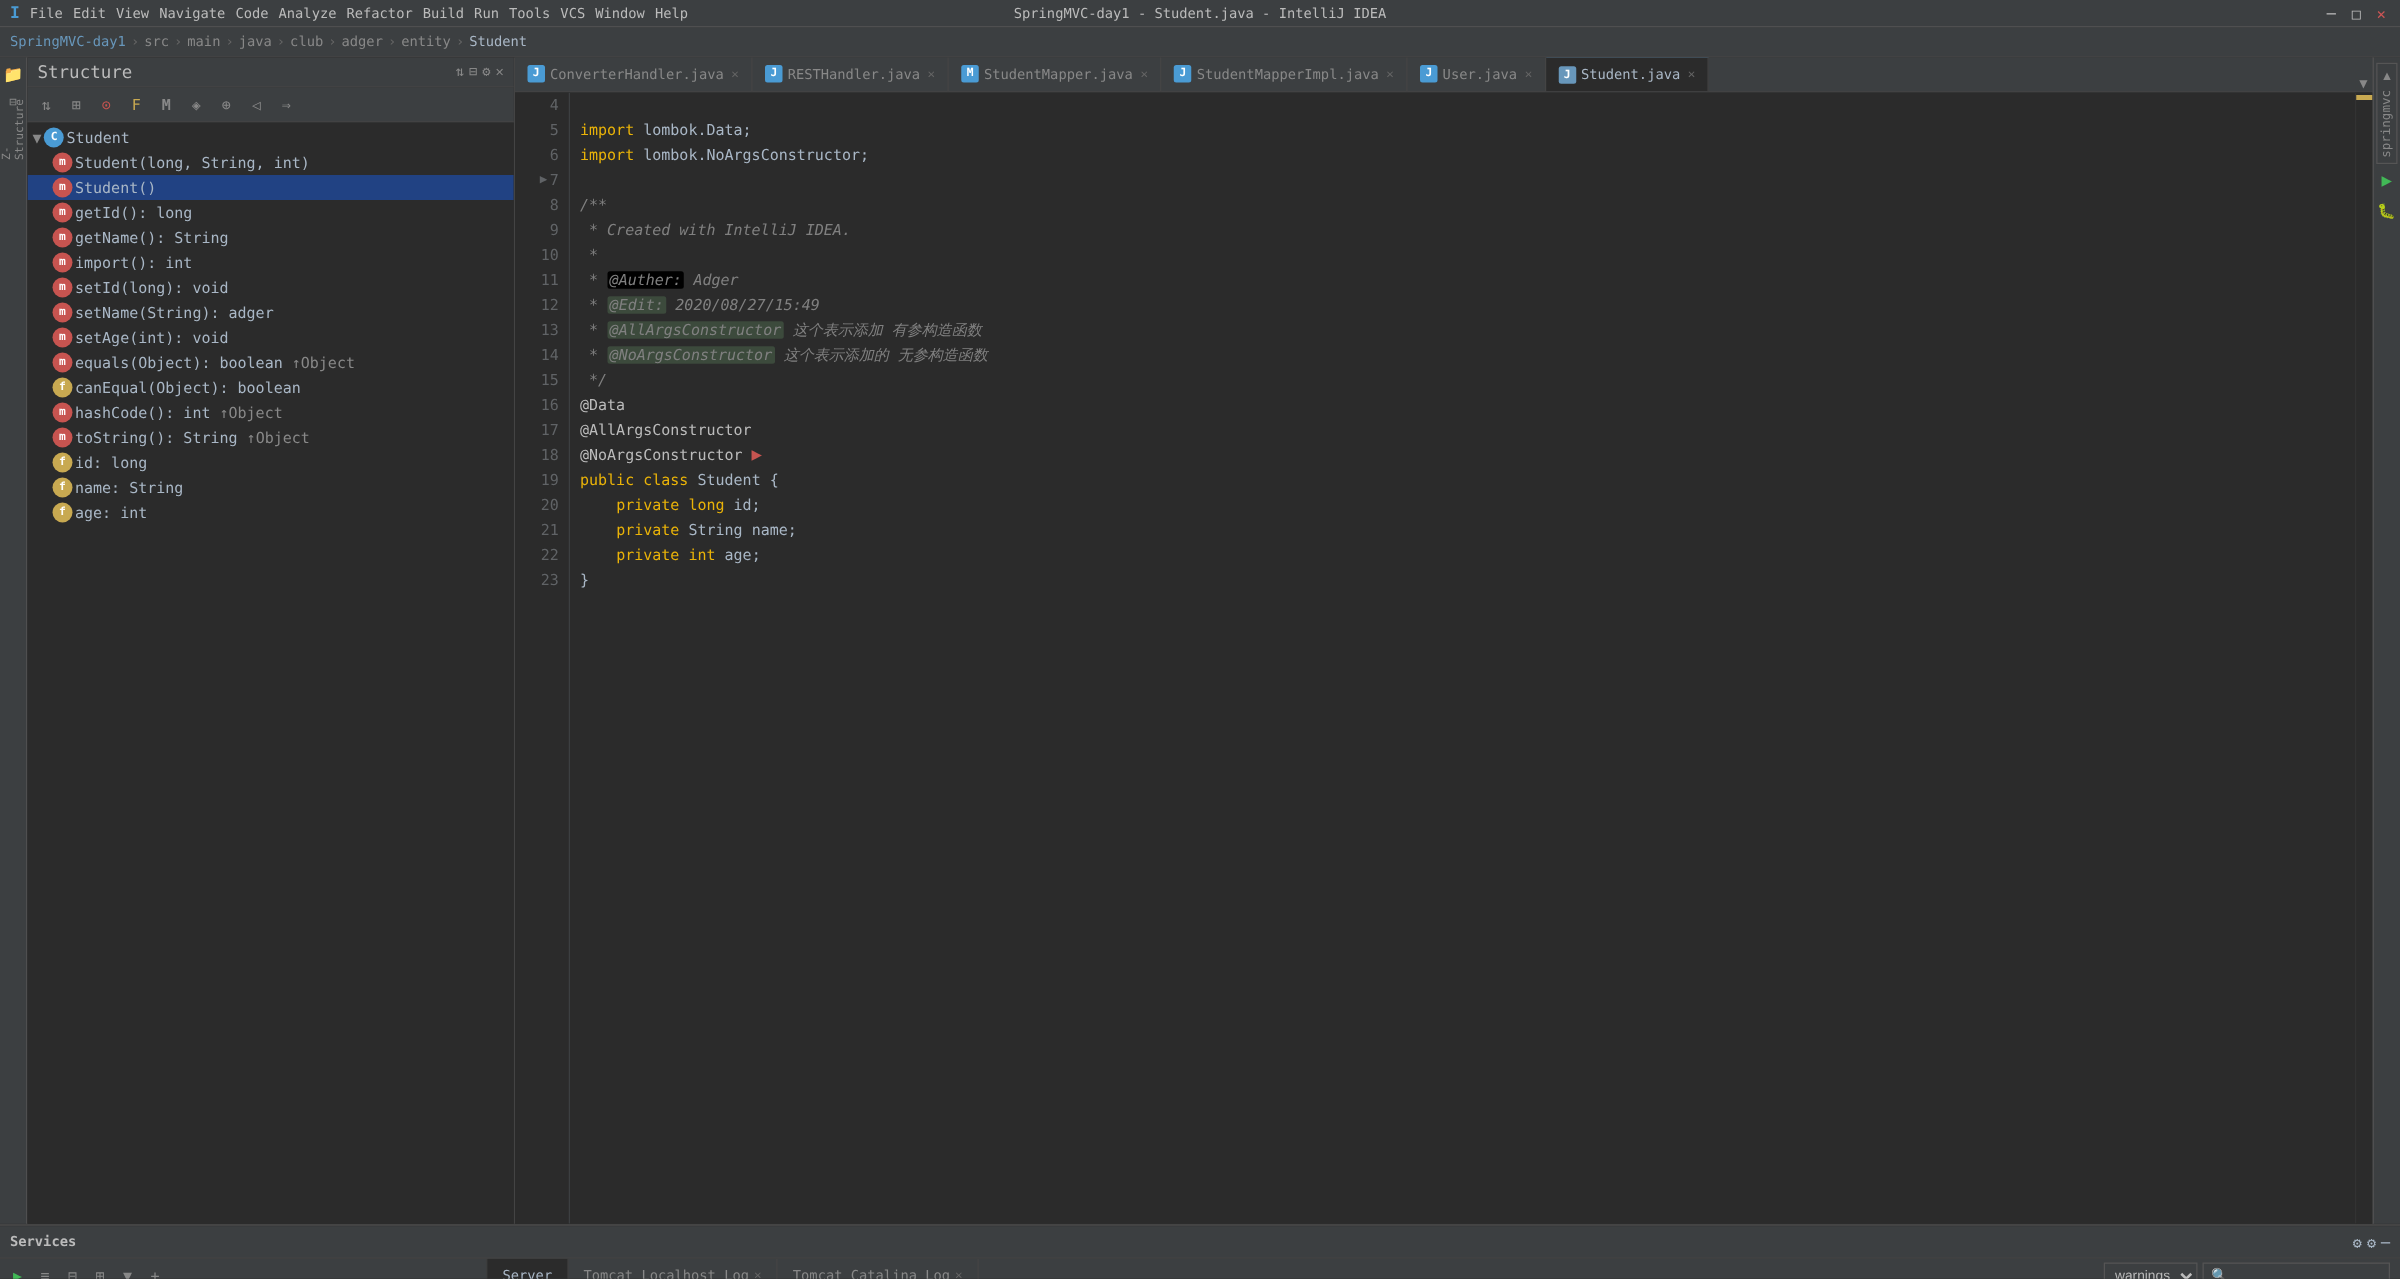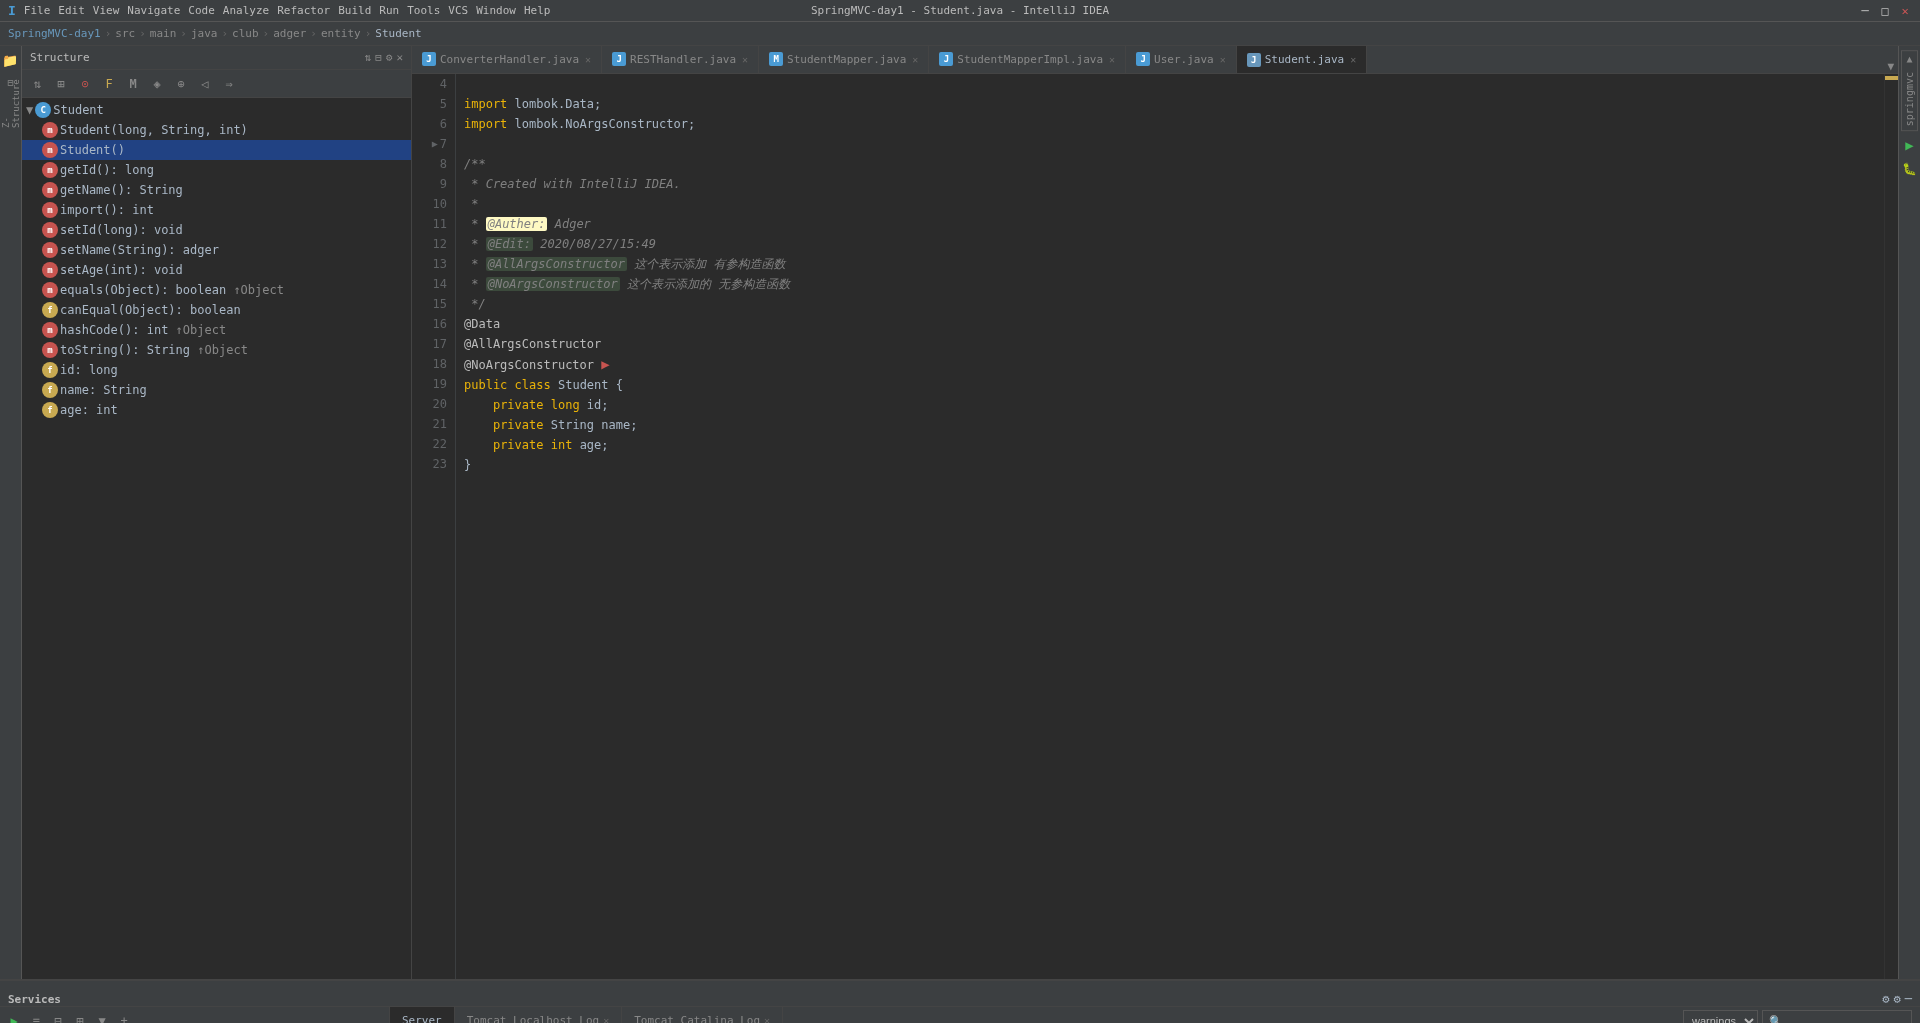--- a/index.html
+++ b/index.html
@@ -21,21 +21,21 @@
     
     #main { display: flex; height: calc(1023px - 22px - 22px - 24px - 22px); }
 
     
     #left-icons { width: 22px; background: #3c3f41; display: flex; flex-direction: column; align-items: center; padding-top: 4px; gap: 2px; border-right: 1px solid #555; }
     #left-icons .icon-btn { width: 20px; height: 20px; display: flex; align-items: center; justify-content: center; color: #888; cursor: pointer; font-size: 10px; }
 
     
     #structure-panel { width: 390px; background: #2b2b2b; border-right: 1px solid #444; display: flex; flex-direction: column; }
     #structure-header { height: 24px; background: #3c3f41; display: flex; align-items: center; padding: 0 8px; border-bottom: 1px solid #444; justify-content: space-between; }
-    #structure-header .title { font-size: 11px; color: #bbb; }
+    #structure-header .title { font-size: 14px; color: #bbb; }
     #structure-header .actions { display: flex; gap: 4px; }
     #structure-header .actions span { color: #888; cursor: pointer; font-size: 11px; }
     #structure-toolbar { height: 28px; background: #3c3f41; display: flex; align-items: center; padding: 0 4px; gap: 2px; border-bottom: 1px solid #444; }
     #structure-toolbar span { width: 22px; height: 22px; display: flex; align-items: center; justify-content: center; cursor: pointer; color: #888; font-size: 12px; }
     #structure-content { flex: 1; overflow-y: auto; padding: 2px 0; background: #2b2b2b; }
     .tree-item { display: flex; align-items: center; padding: 2px 4px; cursor: pointer; white-space: nowrap; font-size: 12px; }
     .tree-item.selected { background: #214283; }
     .tree-item .icon { width: 16px; height: 16px; display: inline-flex; align-items: center; justify-content: center; margin-right: 2px; border-radius: 50%; font-size: 9px; font-weight: bold; flex-shrink: 0; }
     .icon-m { background: #c75450; color: white; }
     .icon-f { background: #c8a951; color: white; }
@@ -57,21 +57,21 @@
     #code-editor { flex: 1; background: #2b2b2b; display: flex; overflow: hidden; }
     #line-numbers { width: 44px; background: #2b2b2b; border-right: 1px solid #3c3f41; padding: 0 8px 0 0; text-align: right; color: #606366; font-size: 12px; line-height: 20px; padding-top: 0; user-select: none; flex-shrink: 0; }
     #code-content { flex: 1; padding: 0 8px; line-height: 20px; font-size: 12px; overflow: auto; white-space: pre; }
 
     
     .kw { color: #eab308; }
     .comment { color: #808080; font-style: italic; }
 
     
     #bottom-panel { height: 250px; background: #2b2b2b; border-top: 2px solid #444; display: flex; flex-direction: column; }
-    #services-header { height: 26px; background: #3c3f41; display: flex; align-items: flex-end; padding: 0 8px; border-bottom: 1px solid #444; justify-content: space-between; }
+    #services-header { height: 26px; background: #3c3f41; display: flex; align-items: center; padding: 0 8px; border-bottom: 1px solid #444; justify-content: space-between; }
     #services-header .title { font-size: 11px; color: #bbb; font-weight: bold; }
     #services-header .actions { display: flex; gap: 4px; }
     #services-body { flex: 1; display: flex; overflow: hidden; }
     #services-left { width: 390px; border-right: 1px solid #444; overflow-y: auto; }
     #services-toolbar { height: 28px; background: #3c3f41; display: flex; align-items: center; padding: 0 4px; gap: 2px; border-bottom: 1px solid #444; }
     #services-toolbar span { width: 20px; height: 20px; display: flex; align-items: center; justify-content: center; cursor: pointer; color: #888; font-size: 12px; }
 
     
     #log-area { flex: 1; display: flex; flex-direction: column; }
     #log-tabs { height: 28px; background: #3c3f41; display: flex; align-items: center; border-bottom: 1px solid #444; }
@@ -317,21 +317,21 @@
               <div>23</div>
             </div>
           </div>
           <div id="code-content">
 <pre><span class="kw">import</span> lombok.Data;
 <span class="kw">import</span> lombok.NoArgsConstructor;
 
 <span class="comment">/**</span>
 <span class="comment"> * Created with IntelliJ IDEA.</span>
 <span class="comment"> *</span>
-<span class="comment"> * <span style="background:#fef9c3; padding:0 2px; border-radius:2px;">@Auther:</span> Adger</span>
+<span class="comment"> * <span style="background:#000000; padding:0 2px; border-radius:2px;">@Auther:</span> Adger</span>
 <span class="comment"> * <span style="background:#3c4a3c; padding:0 2px; border-radius:2px;">@Edit:</span> 2020/08/27/15:49</span>
 <span class="comment"> * <span style="background:#3c4a3c; padding:0 2px; border-radius:2px;">@AllArgsConstructor</span> 这个表示添加 有参构造函数</span>
 <span class="comment"> * <span style="background:#3c4a3c; padding:0 2px; border-radius:2px;">@NoArgsConstructor</span> 这个表示添加的 无参构造函数</span>
 <span class="comment"> */</span>
 <span style="color:#bbb;">@Data</span>
 <span style="color:#bbb;">@AllArgsConstructor</span>
 <span style="color:#bbb;">@NoArgsConstructor</span> <span style="color:#c75450; font-size:14px;">▶</span>
 <span class="kw">public</span> <span class="kw">class</span> <span style="color:#a9b7c6;">Student</span> {
     <span class="kw">private</span> <span class="kw">long</span> id;
     <span class="kw">private</span> <span style="color:#a9b7c6;">String</span> name;

